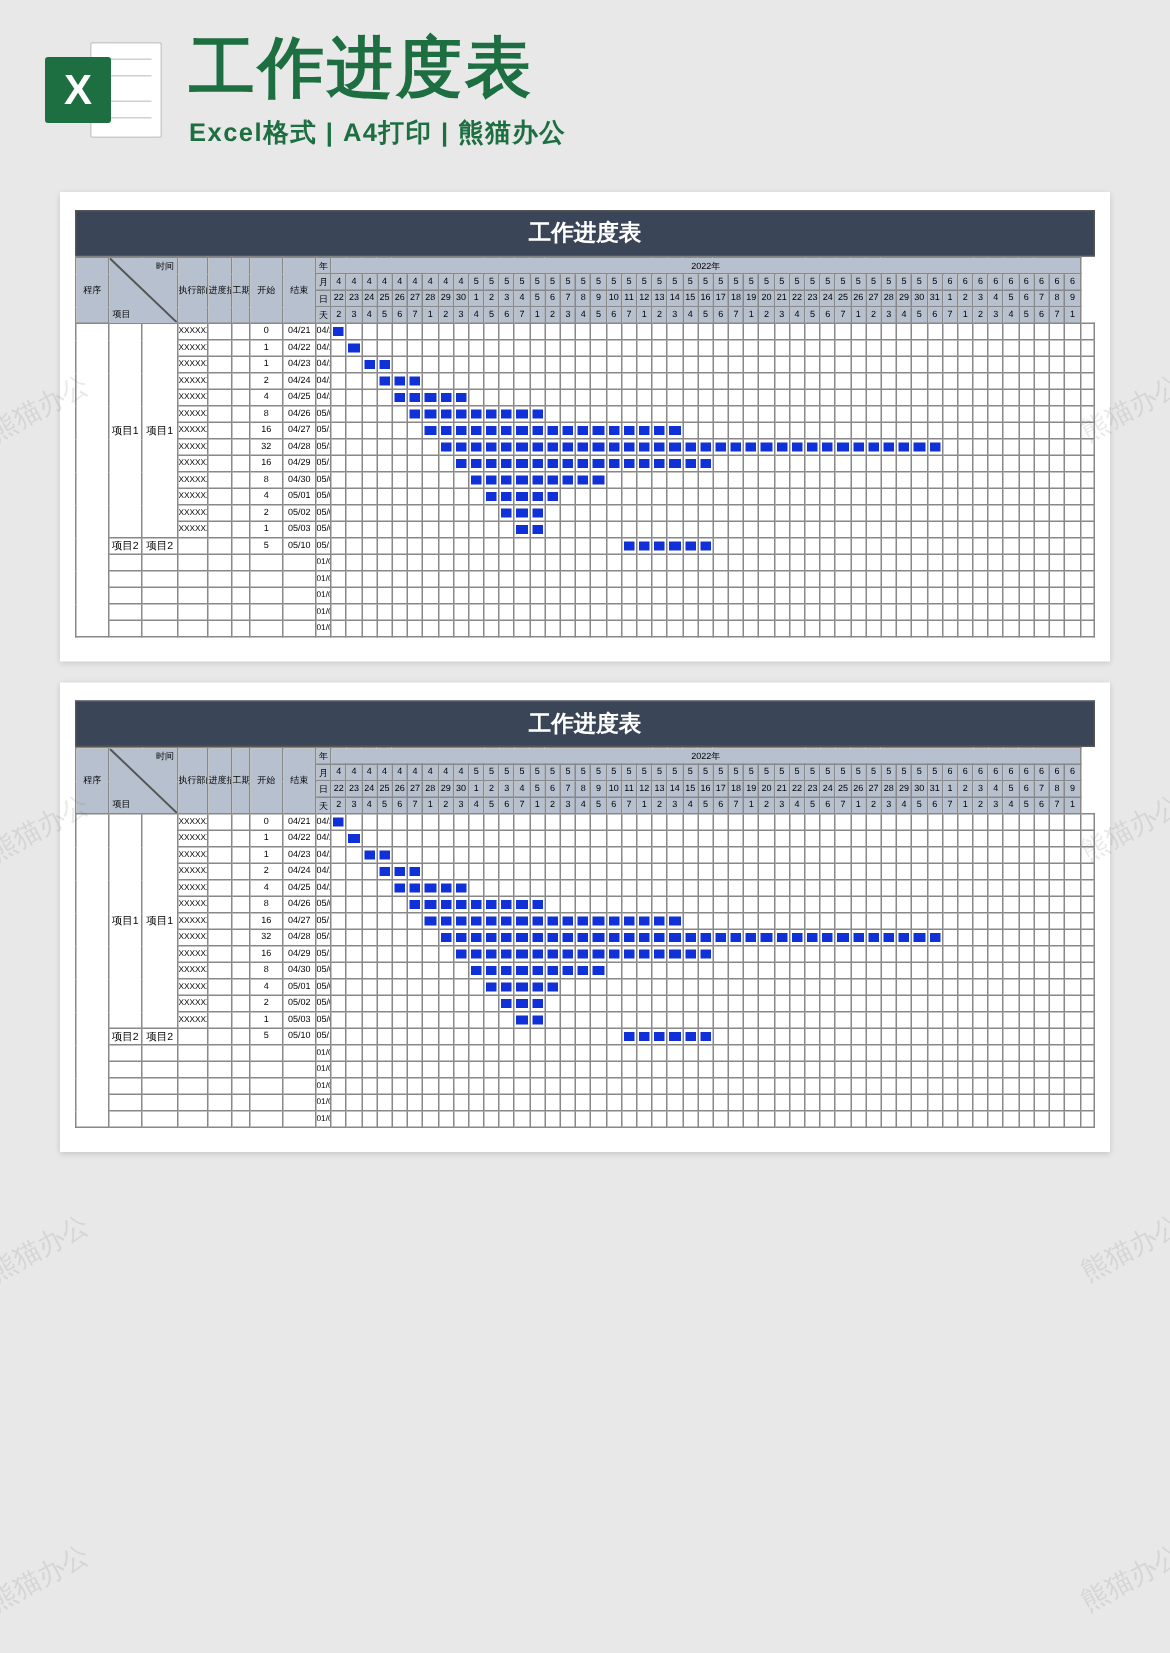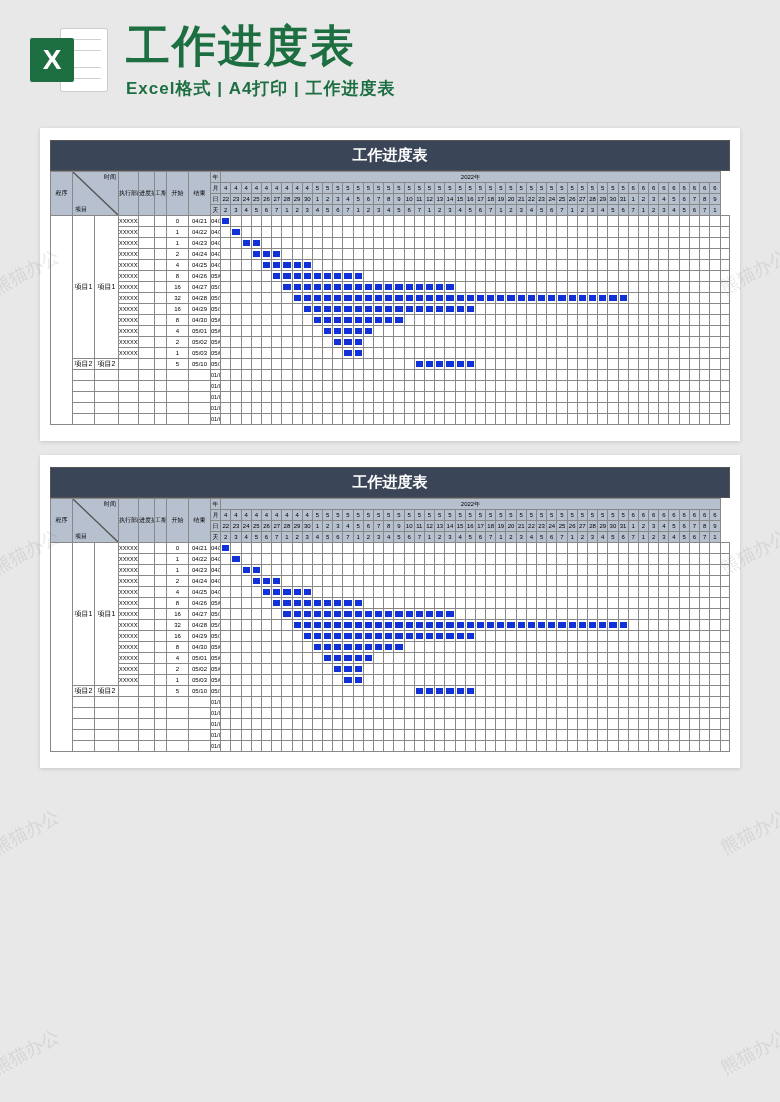--- a/index.html
+++ b/index.html
@@ -147,21 +147,21 @@
 </head>
 <body>
 
 <div class="header">
   <div class="excel-icon">
     <div class="excel-book"></div>
     <div class="excel-x">X</div>
   </div>
   <div class="header-text">
     <div class="title">工作进度表</div>
-    <div class="subtitle">Excel格式 | A4打印 | 工作进度表</div>
+    <div class="subtitle">Excel格式 | A4打印 | 熊猫办公</div>
   </div>
 </div>
 
 <div id="page1" class="page">
     <div class="sheet-title">工作进度表</div>
     <table class="gantt">
       <colgroup>
         <col class="c-prog">
         <col class="c-time">
         <col class="c-item">

